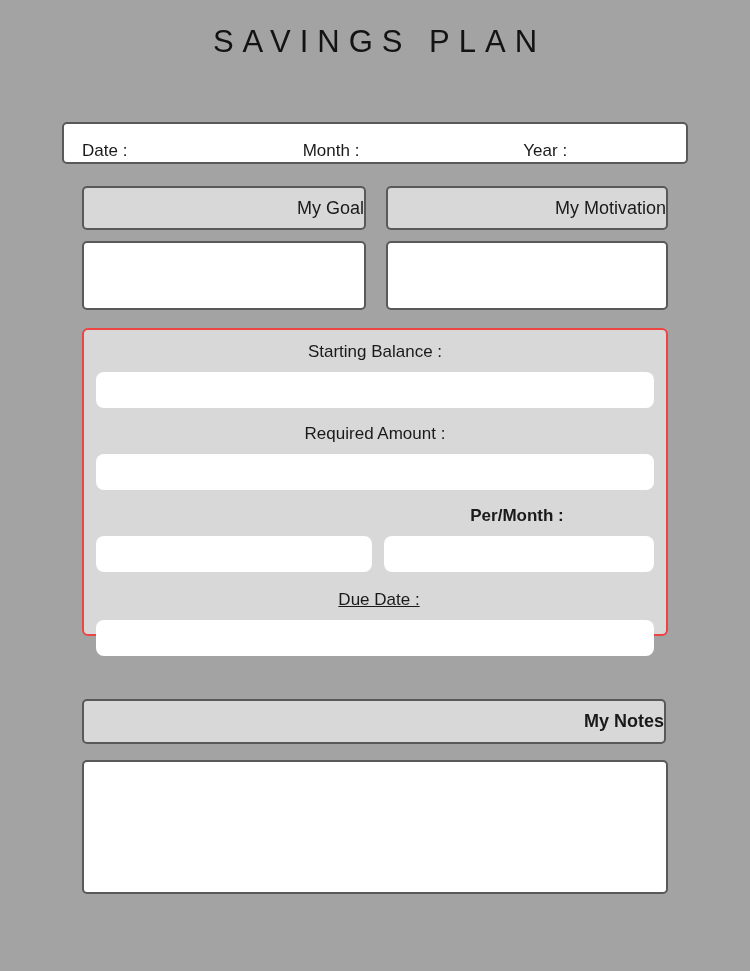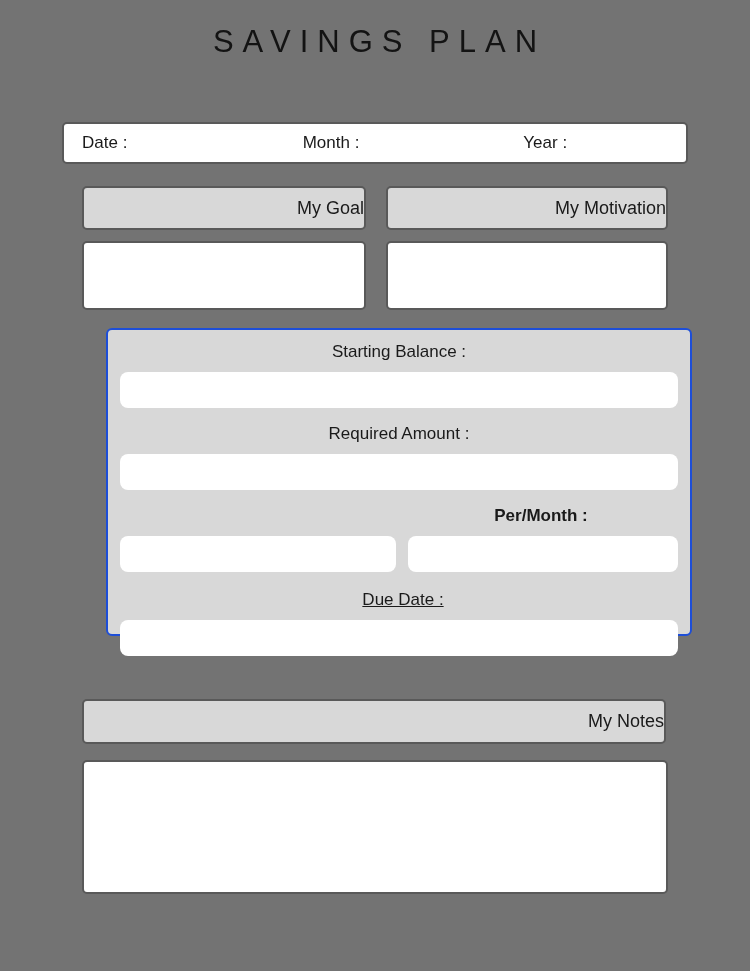--- a/index.html
+++ b/index.html
@@ -12,21 +12,21 @@
     height: 971px;
     position: relative;
     font-family: "Liberation Sans", sans-serif;
     color: #1a1a1a;
     overflow: hidden;
   }
 
   .page {
     position: absolute;
     inset: 0;
-    background: #737373;
+    background: #a3a3a3;
   }
 
   
   .title {
     position: absolute;
     left: 0;
     top: 22px;
     width: 750px;
     text-align: center;
     font-size: 31px;
@@ -62,21 +62,21 @@
   
   #date-row {
     left: 62px;
     top: 122px;
     width: 626px;
     height: 42px;
   }
   .date-fields {
     position: absolute;
     left: 62px;
-    top: 122px;
+    top: 130px;
     width: 626px;
     height: 42px;
     display: flex;
     align-items: center;
     pointer-events: none;
     gap: 36px;
   }
   .date-cell {
     flex: 1 1 0;
     padding-left: 20px;
@@ -92,24 +92,23 @@
   #motivation-box    { left: 386px; top: 241px; width: 282px; height: 69px; }
 
   
   #savings-panel {
     position: absolute;
     box-sizing: border-box;
     left: 82px;
     top: 328px;
     width: 586px;
     height: 308px;
-    border: 2px solid #1d4ed8;
+    border: 2px solid #ef4444;
     border-radius: 6px;
     background: #d8d8d8;
-    margin-left: 24px;
   }
   .panel-label {
     position: absolute;
     text-align: center;
     font-size: 17px;
     color: #1a1a1a;
     line-height: 22px;
   }
   .panel-input {
     position: absolute;
@@ -126,21 +125,21 @@
 
   #per-day-label   { left: 12px;  top: 175px; width: 284px; }
   #per-month-label { left: 296px; top: 175px; width: 274px; font-weight: bold; }
   #per-day-input   { left: 12px;  top: 206px; width: 276px; height: 36px; }
   #per-month-input { left: 300px; top: 206px; width: 270px; height: 36px; }
 
   #due-date-label  { left: 4px;  top: 259px; width: 582px; text-decoration: underline; }
   #due-date-input  { left: 12px; top: 290px; width: 558px; height: 36px; }
 
   
-  #notes-header { left: 82px; top: 699px; width: 584px; height: 45px; }
+  #notes-header { left: 82px; top: 699px; width: 584px; height: 45px; font-weight: bold; }
   #notes-box    { left: 82px; top: 760px; width: 586px; height: 134px; }
 </style>
 </head>
 <body>
 
 <div class="page">
 
   <div class="title">SAVINGS PLAN</div>
 
   <div class="outline-box" id="date-row"></div>

